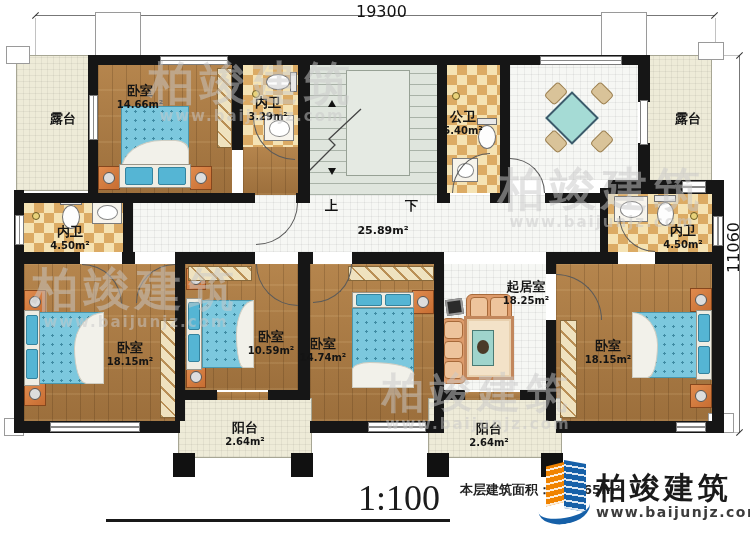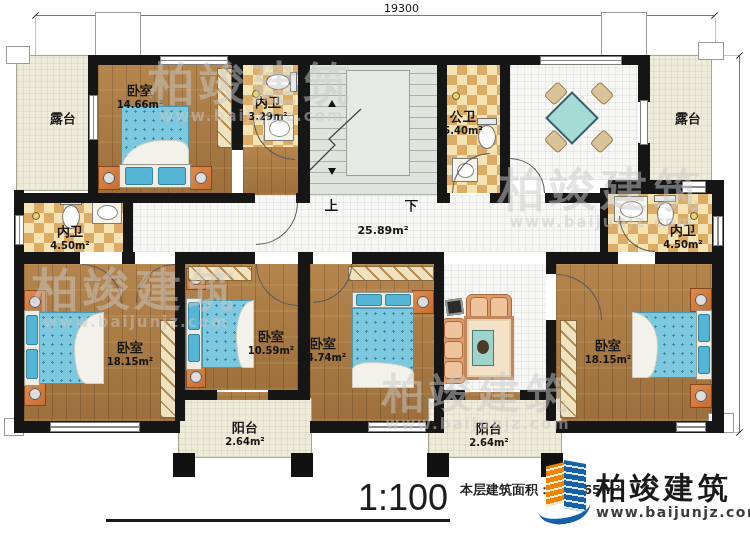--- a/index.html
+++ b/index.html
@@ -52,31 +52,31 @@
   .lamp{width:8px;height:8px;border:1px solid #6a5a20;border-radius:50%;background:#e8d27a;}
   
   .lbl{position:absolute;z-index:7;text-align:center;color:#141414;font-weight:bold;line-height:1.12;}
   .lbl .n{font-size:13px;}
   .lbl .a{font-size:10px;}
   .dirlbl{position:absolute;z-index:7;font-size:13px;font-weight:bold;color:#111;}
   
   .dimline{position:absolute;background:#777;z-index:2;}
   .extline{position:absolute;background:#c2c2c2;z-index:2;}
   .tick{position:absolute;width:9px;height:1px;background:#333;transform:rotate(-45deg);z-index:3;}
-  .dimtxt{position:absolute;font-size:11px;color:#111;z-index:3;margin-left:28px;}
+  .dimtxt{position:absolute;font-size:16px;color:#111;z-index:3;}
   .dimtxt-v{writing-mode:vertical-rl;transform:rotate(180deg);}
   
   .wm{position:absolute;z-index:9;color:#c9c9c9;opacity:.5;font-weight:bold;text-align:center;
     white-space:nowrap;pointer-events:none;line-height:1;}
   .wm .big{font-size:46px;letter-spacing:6px;}
   .wm .url{font-size:15px;letter-spacing:2px;margin-top:3px;}
   
   .title-cn{position:absolute;z-index:10;font-size:42px;font-weight:900;color:#191919;letter-spacing:3px;}
   .title-underline{position:absolute;z-index:10;background:#191919;height:3px;}
-  .title-scale{position:absolute;z-index:10;font-size:36px;color:#1c1c1c;font-family:Liberation Sans, sans-serif;}
+  .title-scale{position:absolute;z-index:10;font-size:36px;color:#1c1c1c;font-family:Liberation Serif, serif;}
   .info{position:absolute;z-index:10;font-size:13px;font-weight:bold;color:#222;line-height:1.55;}
   .logo{position:absolute;z-index:10;}
   .logo-cn{position:absolute;font-size:30px;font-weight:900;color:#1a1a1a;letter-spacing:4px;}
   .logo-url{position:absolute;font-size:14px;font-weight:bold;color:#3c3c3c;letter-spacing:1.5px;}
 </style>
 </head>
 <body>
 
 <div class="plan">
 
@@ -310,20 +310,24 @@
       <div class="a">18.15m²</div>
     </div>
   <div class="lbl" style="left:236px;top:330px;width:70px">
     <div class="n">卧室</div>
       <div class="a">10.59m²</div>
     </div>
   <div class="lbl" style="left:288px;top:337px;width:70px">
     <div class="n">卧室</div>
       <div class="a">14.74m²</div>
     </div>
+  <div class="lbl" style="left:490px;top:280px;width:72px">
+    <div class="n">起居室</div>
+      <div class="a">18.25m²</div>
+    </div>
   <div class="lbl" style="left:573px;top:339px;width:70px">
     <div class="n">卧室</div>
       <div class="a">18.15m²</div>
     </div>
   <div class="lbl" style="left:212px;top:421px;width:66px">
     <div class="n">阳台</div>
       <div class="a">2.64m²</div>
     </div>
   <div class="lbl" style="left:456px;top:422px;width:66px">
     <div class="n">阳台</div>

